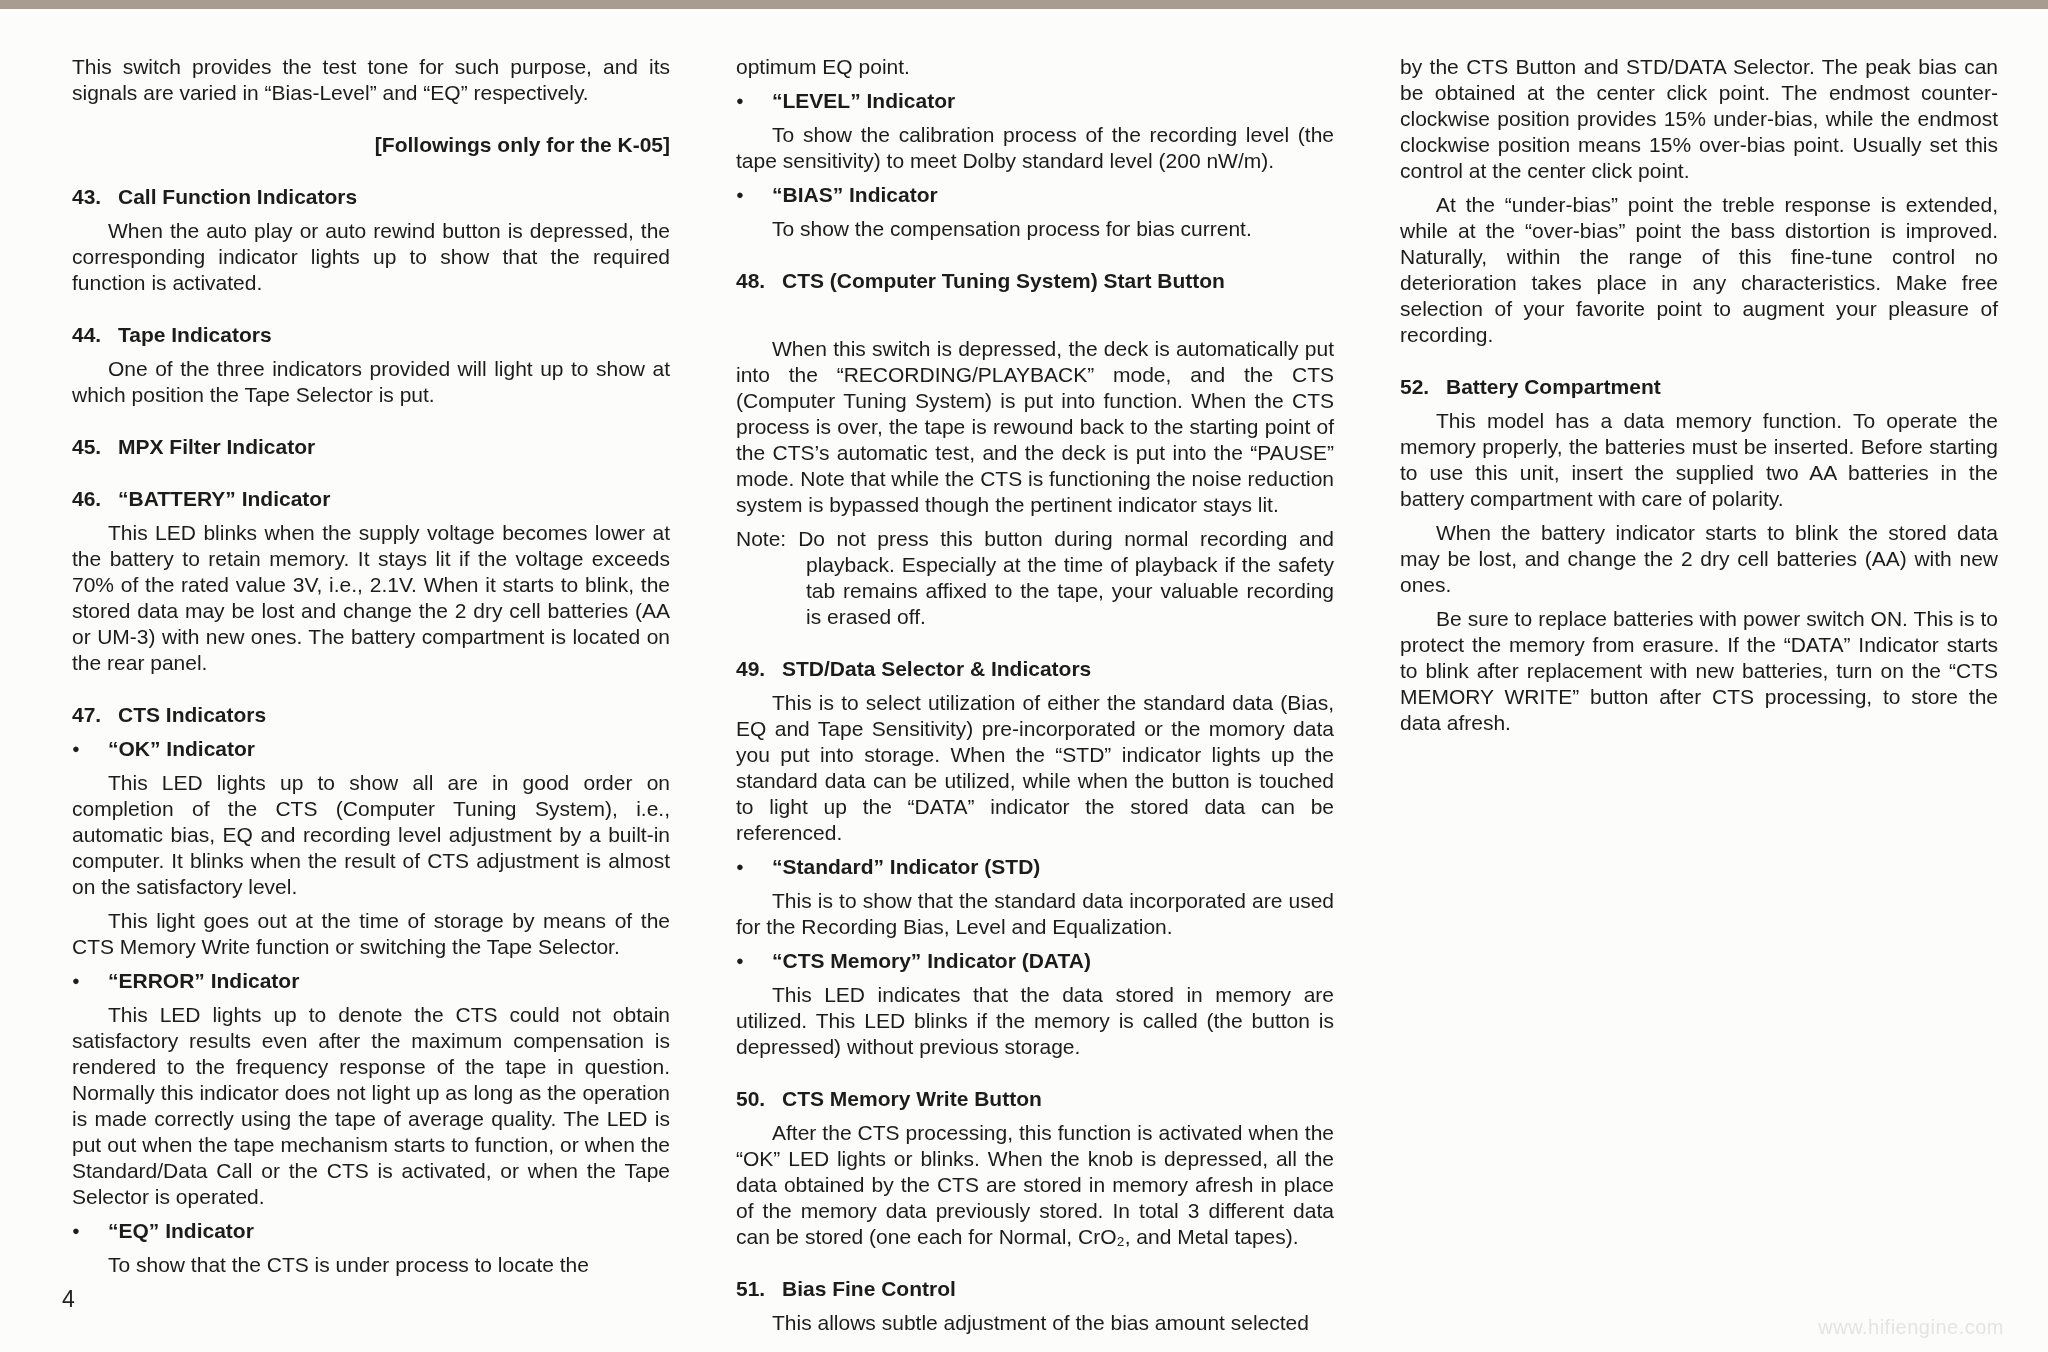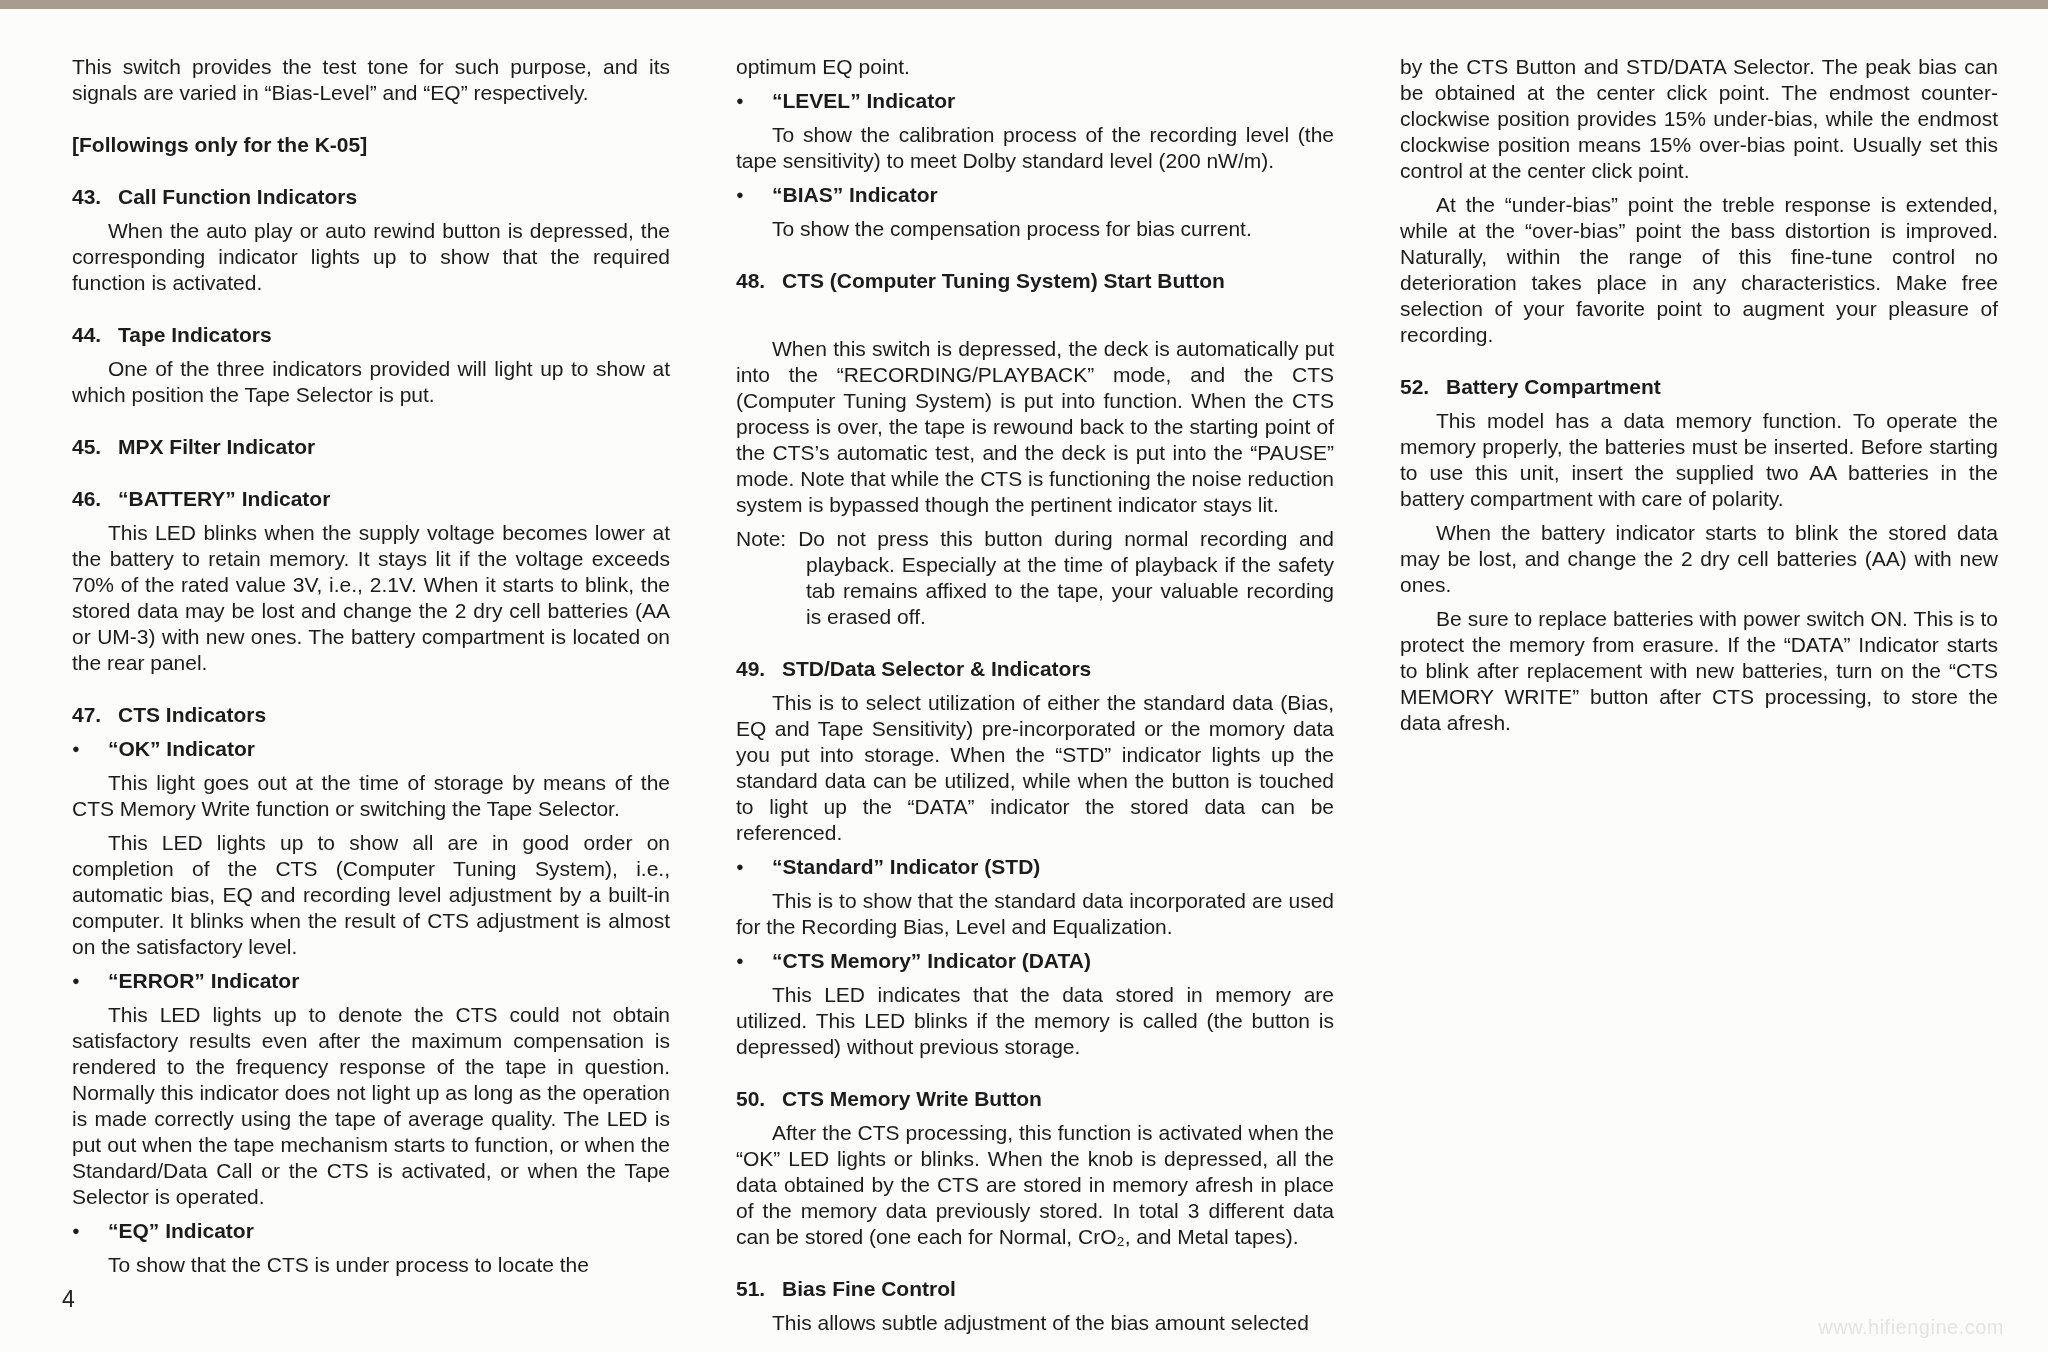--- a/index.html
+++ b/index.html
@@ -31,21 +31,21 @@
     width: 614px;
     font-size: 21px;
     line-height: 26px;
     text-align: justify;
   }
   .col p { margin: 8px; }
   .para.indent { text-indent: 36px; }
   .bracket {
     margin-top: 26px !important;
     font-weight: bold;
-    text-align: left;
+    text-align: right;
   }
   .section {
     margin-top: 26px !important;
     font-weight: bold;
     display: flex;
     text-align: left;
     justify-content: flex-end;
   }
   .sec-num { width: 46px; flex-shrink: 0; }
   .sec-title { flex: 1; }
@@ -113,22 +113,22 @@
       </p>
       <p class="para indent">This LED blinks when the supply voltage becomes lower at the battery to retain memory. It stays lit if the voltage exceeds 70% of the rated value 3V, i.e., 2.1V. When it starts to blink, the stored data may be lost and change the 2 dry cell batteries (AA or UM-3) with new ones. The battery compartment is located on the rear panel.</p>
       <p class="section">
         <span class="sec-num">47.</span>
         <span class="sec-title">CTS Indicators</span>
       </p>
       <p class="bullet-head">
         <span class="bullet-dot">●</span>
         <span class="bullet-title">“OK” Indicator</span>
       </p>
+      <p class="para indent">This LED lights up to show all are in good order on completion of the CTS (Computer Tuning System), i.e., automatic bias, EQ and recording level adjustment by a built-in computer. It blinks when the result of CTS adjustment is almost on the satisfactory level.</p>
       <p class="para indent">This light goes out at the time of storage by means of the CTS Memory Write function or switching the Tape Selector.</p>
-      <p class="para indent">This LED lights up to show all are in good order on completion of the CTS (Computer Tuning System), i.e., automatic bias, EQ and recording level adjustment by a built-in computer. It blinks when the result of CTS adjustment is almost on the satisfactory level.</p>
       <p class="bullet-head">
         <span class="bullet-dot">●</span>
         <span class="bullet-title">“ERROR” Indicator</span>
       </p>
       <p class="para indent">This LED lights up to denote the CTS could not obtain satisfactory results even after the maximum compensation is rendered to the frequency response of the tape in question. Normally this indicator does not light up as long as the operation is made correctly using the tape of average quality. The LED is put out when the tape mechanism starts to function, or when the Standard/Data Call or the CTS is activated, or when the Tape Selector is operated.</p>
       <p class="bullet-head">
         <span class="bullet-dot">●</span>
         <span class="bullet-title">“EQ” Indicator</span>
       </p>
       <p class="para indent">To show that the CTS is under process to locate the</p>

